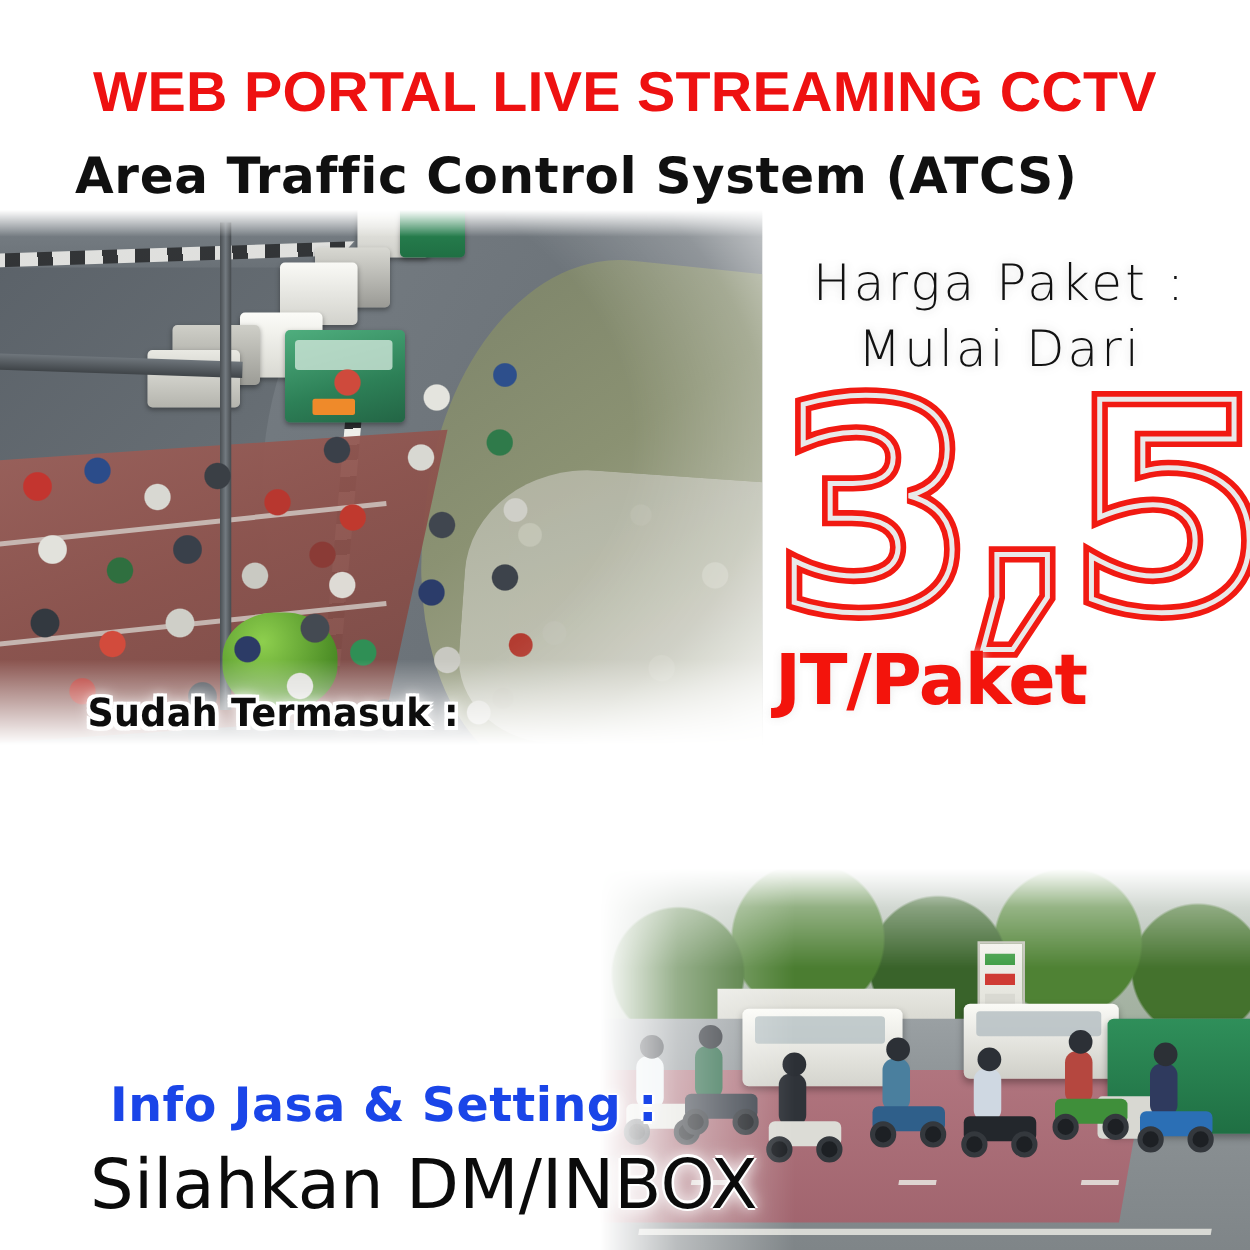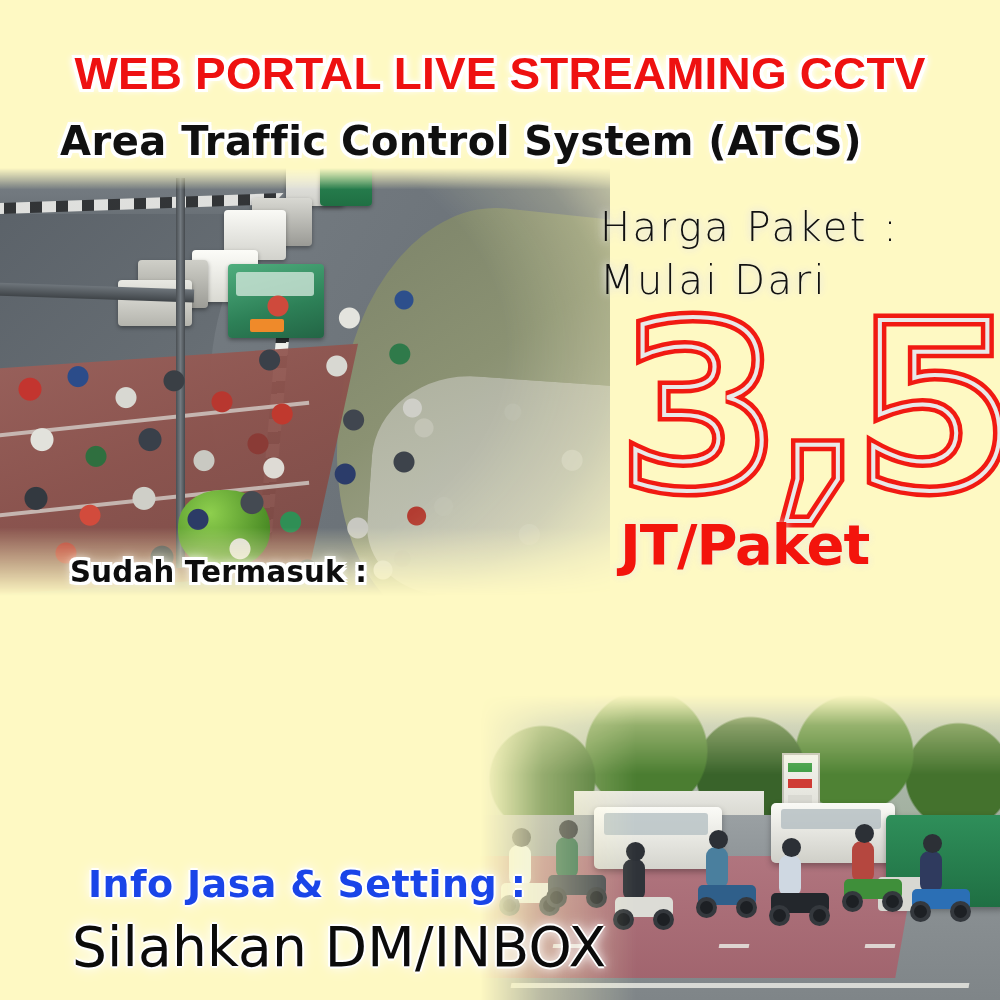--- a/index.html
+++ b/index.html
@@ -5,21 +5,21 @@
   html,body{margin:0;padding:0;}
   body{
     width:1000px;height:1000px;
     background:#e6e6e6;
     font-family:"Liberation Sans",sans-serif;
     overflow:hidden;
   }
   #poster{
     position:relative;
     width:1000px;height:1000px;
-    background:#fef9c3;
+    background:#ffffff;
     overflow:hidden;
   }
 
   
   .photo-top{
     position:absolute;left:0;top:168px;width:610px;height:428px;
     overflow:hidden;
     -webkit-mask-image:
        radial-gradient(125% 115% at 18% 42%, #000 52%, rgba(0,0,0,.75) 66%, rgba(0,0,0,0) 84%),
        linear-gradient(to bottom, rgba(0,0,0,0) 0%, #000 5%, #000 84%, rgba(0,0,0,0) 100%);
@@ -153,20 +153,21 @@
     white-space:nowrap;
   }
 
   .price-block{position:absolute;left:600px;top:206px;width:400px;}
   .price-l1,.price-l2{
     font-family:"DejaVu Sans",sans-serif;
     font-weight:300;color:#111;
     letter-spacing:2.5px;line-height:1.08;
     text-shadow:0 0 7px #e6e6e6,0 0 12px #e6e6e6;
     white-space:nowrap;
+    text-align:center;
   }
   .price-l1{font-size:40px;}
   .price-l2{font-size:40px;margin-top:10px;}
 
   .big-number{
     position:absolute;left:620px;top:296px;width:340px;
     font-family:"DejaVu Sans",sans-serif;
     font-weight:bold;
     font-size:230px;line-height:.98;
     letter-spacing:-6px;

